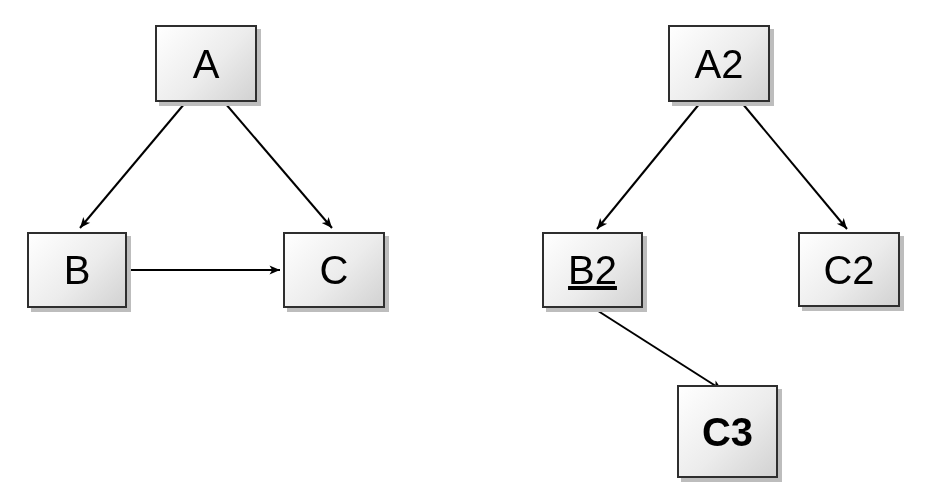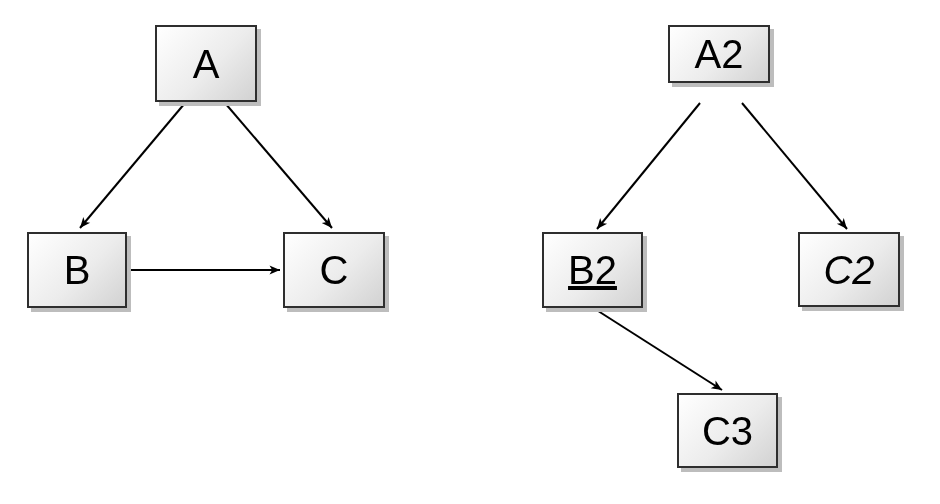--- a/index.html
+++ b/index.html
@@ -53,18 +53,18 @@
         <line x1="128" y1="270" x2="280" y2="270" stroke="#000000" stroke-width="2" marker-end="url(#arrowhead)"></line>
         <line x1="700" y1="103" x2="597" y2="229" stroke="#000000" stroke-width="2" marker-end="url(#arrowhead)"></line>
         <line x1="742" y1="103" x2="847" y2="229" stroke="#000000" stroke-width="2" marker-end="url(#arrowhead)"></line>
         <line x1="595" y1="309" x2="722" y2="390" stroke="#000000" stroke-width="2" marker-end="url(#arrowhead)"></line>
       </g>
   </svg>
   <div id="node-layer">
       <div class="node" style="left: 155px; top: 25px; width: 102px; height: 77px;">A</div>
       <div class="node" style="left: 27px; top: 232px; width: 100px; height: 76px;">B</div>
       <div class="node" style="left: 283px; top: 232px; width: 102px; height: 76px;">C</div>
-      <div class="node" style="left: 668px; top: 25px; width: 102px; height: 58px;">A2</div>
+      <div class="node" style="left: 668px; top: 25px; width: 102px; height: 77px;">A2</div>
       <div class="node" style="left: 542px; top: 232px; width: 101px; height: 76px; text-decoration: underline;">B2</div>
-      <div class="node" style="left: 798px; top: 232px; width: 102px; height: 75px; font-style: italic;">C2</div>
-      <div class="node" style="left: 677px; top: 393px; width: 101px; height: 75px;">C3</div>
+      <div class="node" style="left: 798px; top: 232px; width: 102px; height: 75px;">C2</div>
+      <div class="node" style="left: 677px; top: 385px; width: 101px; height: 93px; font-weight: bold;">C3</div>
     </div>
 </div>
 
 </body></html>

